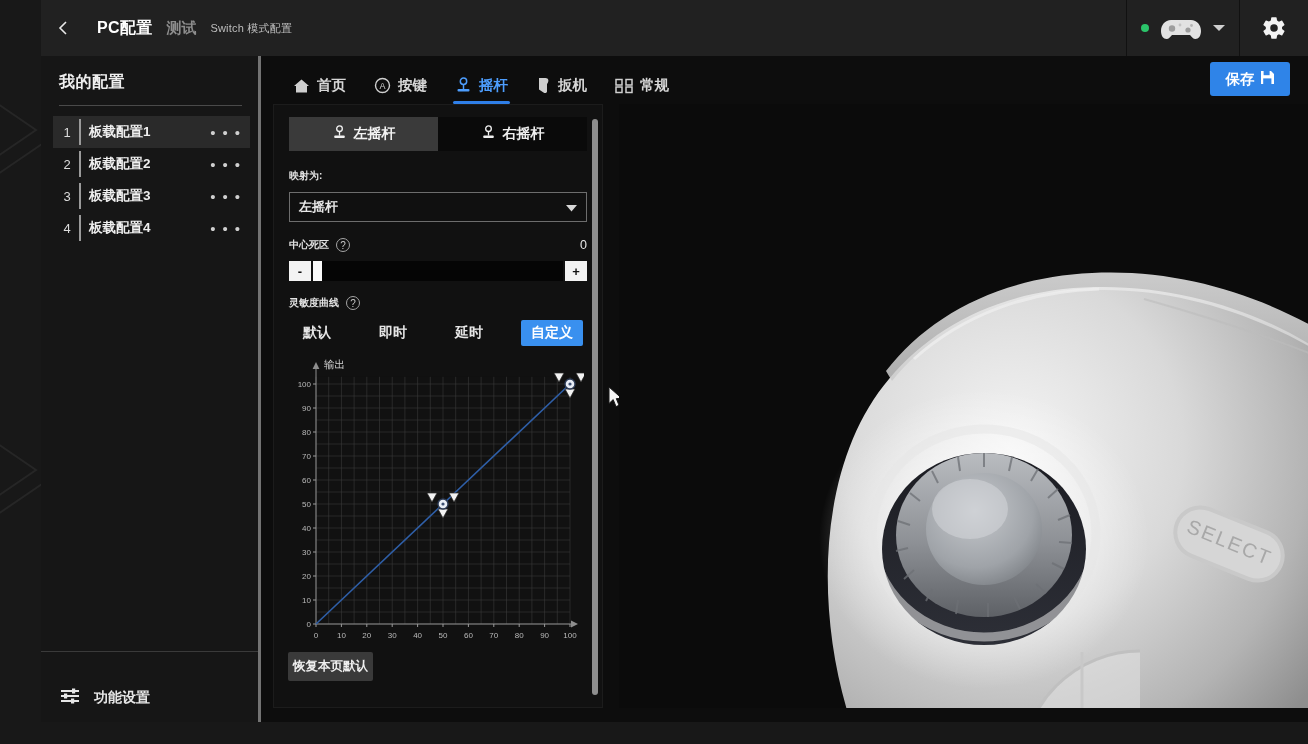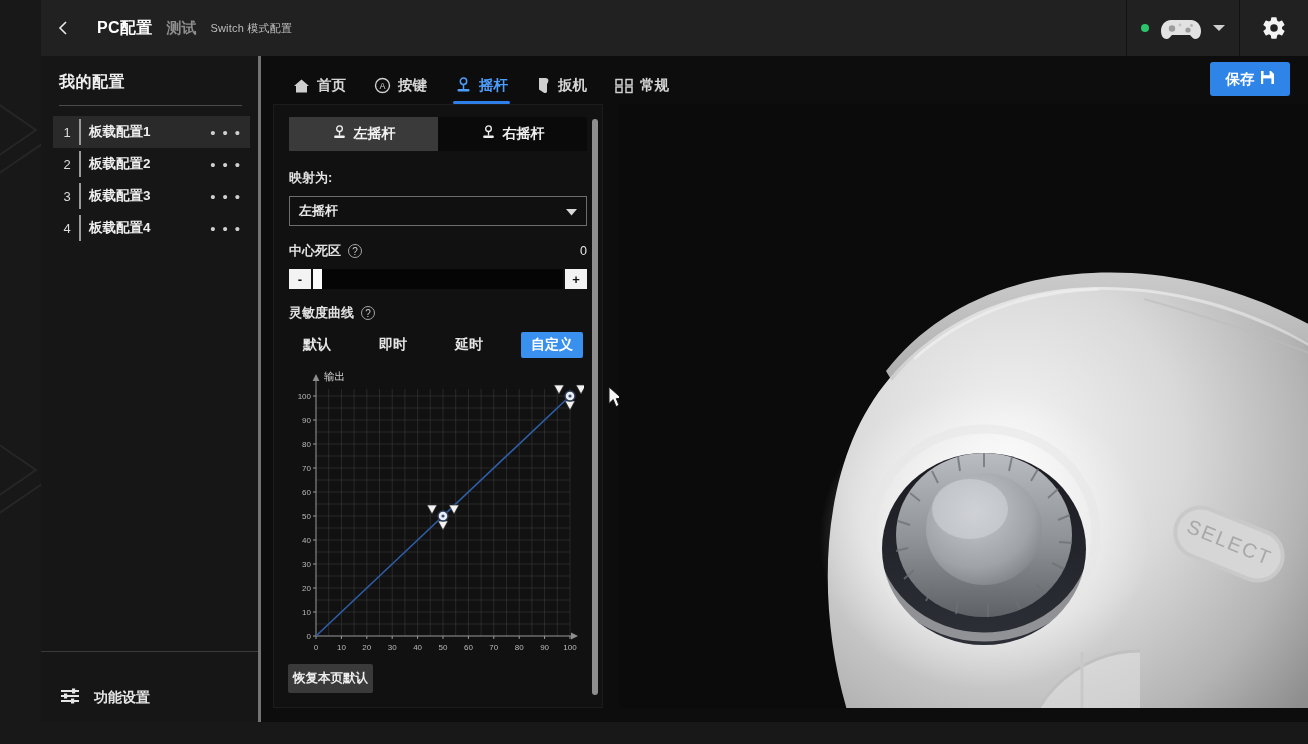--- a/index.html
+++ b/index.html
@@ -93,21 +93,21 @@
     background:#111111; border:1px solid #1c1c1c;
   }
   #stick-toggle { display:flex; margin:12px 15px 0 15px; height:34px; }
   .stick-tab {
     flex:1; display:flex; align-items:center; justify-content:center; gap:7px;
     font-size:14px; font-weight:700; cursor:pointer;
   }
   .stick-tab.active { background:#3a3a3a; color:#f2f2f2; }
   .stick-tab.inactive { background:#0a0a0a; color:#efefef; }
 
-  .field-label { color:#e2e2e2; font-size:13px; font-weight:600; }
+  .field-label { color:#e2e2e2; font-size:10px; font-weight:600; }
   #map-section { margin:18px 15px 0 15px; }
   #map-select {
     margin-top:9px; height:30px; border:1px solid #6d6d6d; background:#101010;
     display:flex; align-items:center; justify-content:space-between;
     padding:0 9px; cursor:pointer;
   }
   #map-select .sel-value { color:#e9e9e9; font-size:13px; font-weight:600; }
 
   #deadzone-section { margin:16px 15px 0 15px; }
   .dz-head { display:flex; align-items:center; justify-content:space-between; }

